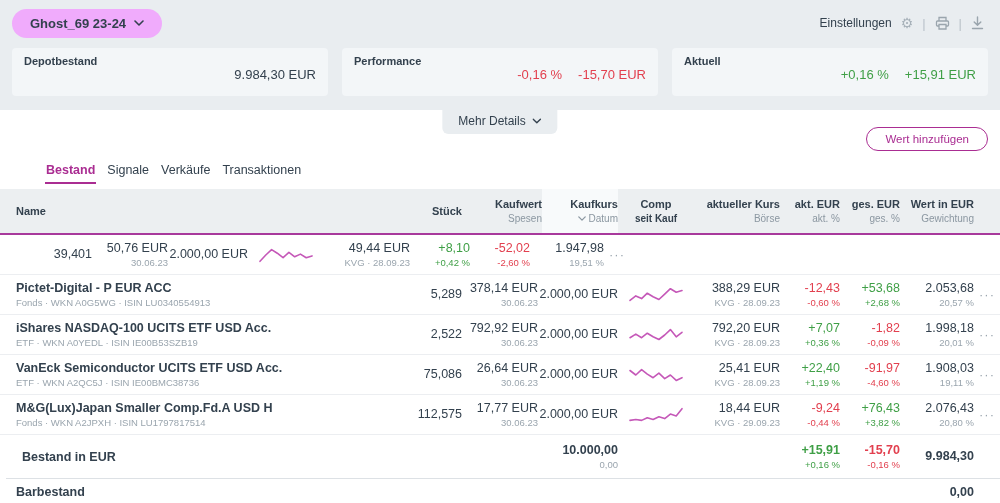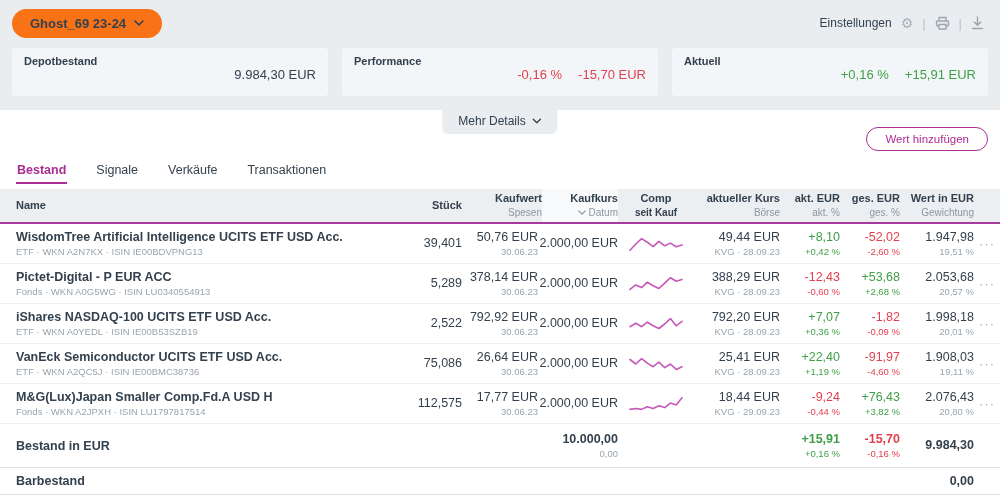--- a/index.html
+++ b/index.html
@@ -6,43 +6,43 @@
     --accent:#aa2d92; --pos:#3f9f46; --neg:#e2404f; --spark:#c558b8;
     --ink:#33414e; --ink2:#8b97a1; --band:#e9edf0; --card:#f3f6f8;
   }
   *{box-sizing:border-box; margin:0; padding:0;}
   body{font-family:"Liberation Sans","DejaVu Sans",sans-serif; background:#fff; width:1000px; height:503px; overflow:hidden; color:var(--ink);}
   .wrap{width:1000px; height:503px; position:relative; background:#fff;}
 
   
   .top-band{background:var(--band); padding:8px 12px 14px 12px;}
   .top-row{display:flex; align-items:center; justify-content:space-between; height:30px;}
-  .pf-pill{display:inline-flex; align-items:center; gap:8px; background:#f97316; border:none; border-radius:18px; padding:7px 18px; font-family:inherit; font-size:13px; font-weight:bold; color:var(--ink); cursor:pointer;}
+  .pf-pill{display:inline-flex; align-items:center; gap:8px; background:#f0abfc; border:none; border-radius:18px; padding:7px 18px; font-family:inherit; font-size:13px; font-weight:bold; color:var(--ink); cursor:pointer;}
   .top-tools{display:flex; align-items:center; gap:9px; font-size:12px; color:var(--ink); padding-right:4px;}
   .tool-sep{color:#b9c2c9; font-size:13px;}
   .tool-btn{background:none; border:none; cursor:pointer; display:flex; align-items:center; color:#9aa5ad; padding:0;}
   .gear{font-size:14px; color:#a7b1b9; line-height:1;}
   .cards{display:flex; gap:14px; margin-top:10px;}
   .card{flex:1; background:var(--card); border-radius:4px; height:48px; padding:7px 12px 6px 12px; display:flex; flex-direction:column; }
   .card-label{font-size:11px; font-weight:bold; color:var(--ink);}
   .card-vals{display:flex; justify-content:flex-end; gap:16px; font-size:13px; color:var(--ink);}
 
   
   .below{position:relative; height:53px;}
   .more-details{position:absolute; left:50%; transform:translateX(-50%); top:0; background:var(--band); border:none; border-radius:0 0 6px 6px; padding:4px 16px 6px 16px; font-family:inherit; font-size:12px; color:var(--ink); display:flex; align-items:center; gap:7px; cursor:pointer;}
   .actions{position:absolute; right:12px; top:17px; display:flex; gap:22px;}
   .pill-btn{background:#fff; border:1.5px solid var(--accent); color:var(--accent); border-radius:15px; padding:5px 18px; font-family:inherit; font-size:11.5px; cursor:pointer;}
 
   
-  .tabs{display:flex; gap:28px; padding:0 0 0 16px; height:26px; align-items:flex-start;}
+  .tabs{display:flex; gap:10px; padding:0 0 0 16px; height:26px; align-items:flex-start;margin-left:29px;}
   .tab{background:none; border:none; font-family:inherit; font-size:12.5px; color:var(--ink); cursor:pointer; padding:0 1px 5px 1px; border-bottom:2px solid transparent;}
   .tab.active{color:var(--accent); font-weight:bold; border-bottom-color:var(--accent);}
 
   
-  .thead{display:flex; align-items:stretch; background:#eceff1; border-bottom:2px solid #a8399c; padding-left:16px; height:35px;}
+  .thead{display:flex; align-items:stretch; background:#eceff1; border-bottom:2px solid #a8399c; padding-left:16px; height:46px;}
   .trow{display:flex; align-items:center; padding-left:16px; height:40px; border-bottom:1px solid #eceef1;}
   .c{display:flex; flex-direction:column; justify-content:center;}
   .c.name{width:370px; padding-right:6px;}
   .c.w-stueck{width:76px;} .c.w-kaufkurs{width:76px;} .c.w-kaufwert{width:80px;}
   .c.w-chart{width:76px; align-items:center;} .c.w-kurs{width:86px;}
   .c.w-akt{width:60px;} .c.w-ges{width:60px;} .c.w-wert{width:74px;}
   .c.w-menu{width:26px; align-items:center;}
   .r{align-items:flex-end; text-align:right;}
   .hcell{justify-content:center;}
   .hl{font-size:11px; font-weight:bold; color:var(--ink); line-height:1.35;}
@@ -180,24 +180,20 @@
       <div class="hs">ges. %</div>
     </div>
     <div class="c w-wert r hcell">
       <div class="hl">Wert in EUR</div>
       <div class="hs">Gewichtung</div>
     </div>
     <div class="c w-menu"></div>
   </div>
 
   <div class="trow">
-    <div class="c name">
-      <div class="nm">WisdomTree Artificial Intelligence UCITS ETF USD Acc.</div>
-      <div class="mt">ETF · WKN A2N7KX · ISIN IE00BDVPNG13</div>
-    </div>
     <div class="c w-stueck r">
         <div class="v">39,401</div>
         <div class="s"></div>
       </div>
     <div class="c w-kaufkurs r">
         <div class="v">50,76 EUR</div>
         <div class="s">30.06.23</div>
       </div>
     <div class="c w-kaufwert r">
         <div class="v">2.000,00 EUR</div>
@@ -394,21 +390,21 @@
       </div>
     <div class="c w-wert r">
         <div class="v">2.076,43</div>
         <div class="s">20,80 %</div>
       </div>
     <div class="c w-menu">
         <button class="menu-dots">···</button>
       </div>
   </div>
 
-  <div class="srow tall" style="border-top:none;">
+  <div class="srow tall" style="border-top:none;margin-left:6px;">
     <div class="slabel">Bestand in EUR</div>
     <div class="c w-stueck r"></div>
     <div class="c w-kaufkurs r"></div>
     <div class="c w-kaufwert r">
         <div class="v b">10.000,00</div>
         <div class="s">0,00</div>
       </div>
     <div class="c w-chart"></div>
     <div class="c w-kurs r"></div>
     <div class="c w-akt r">

